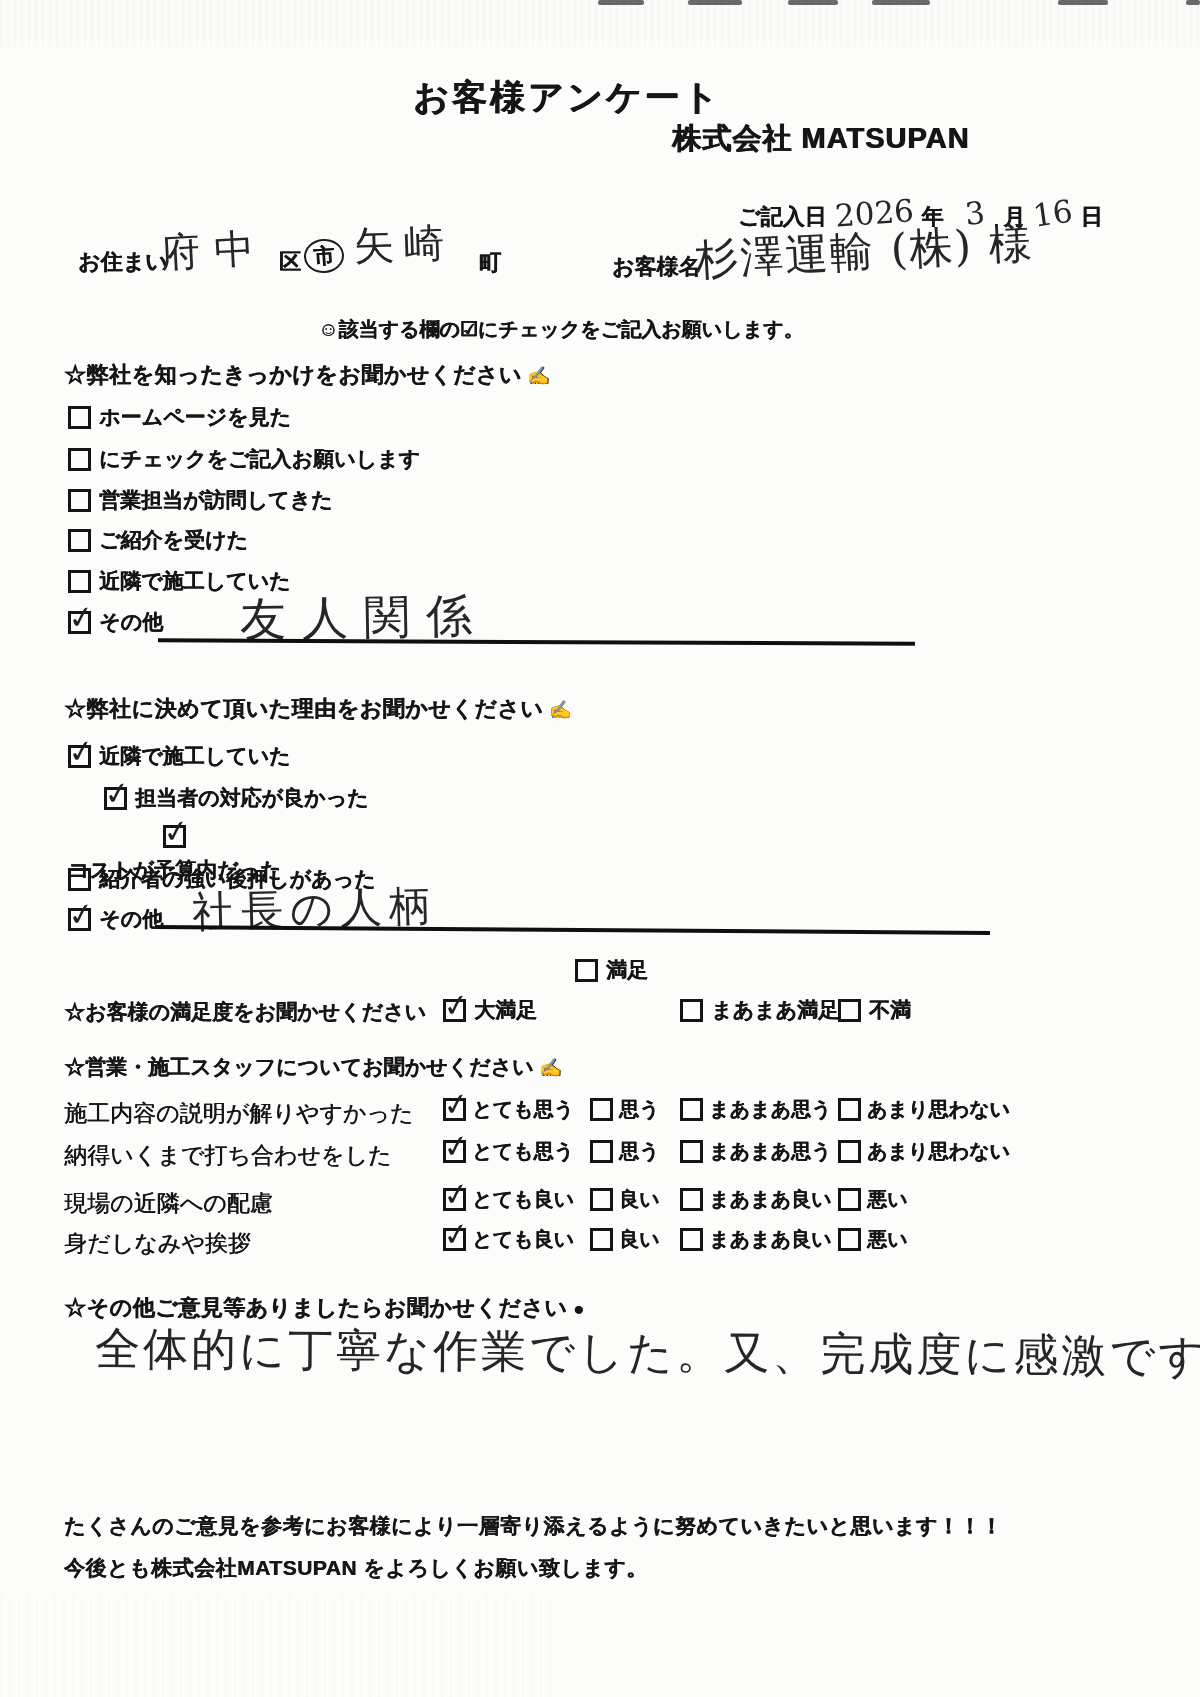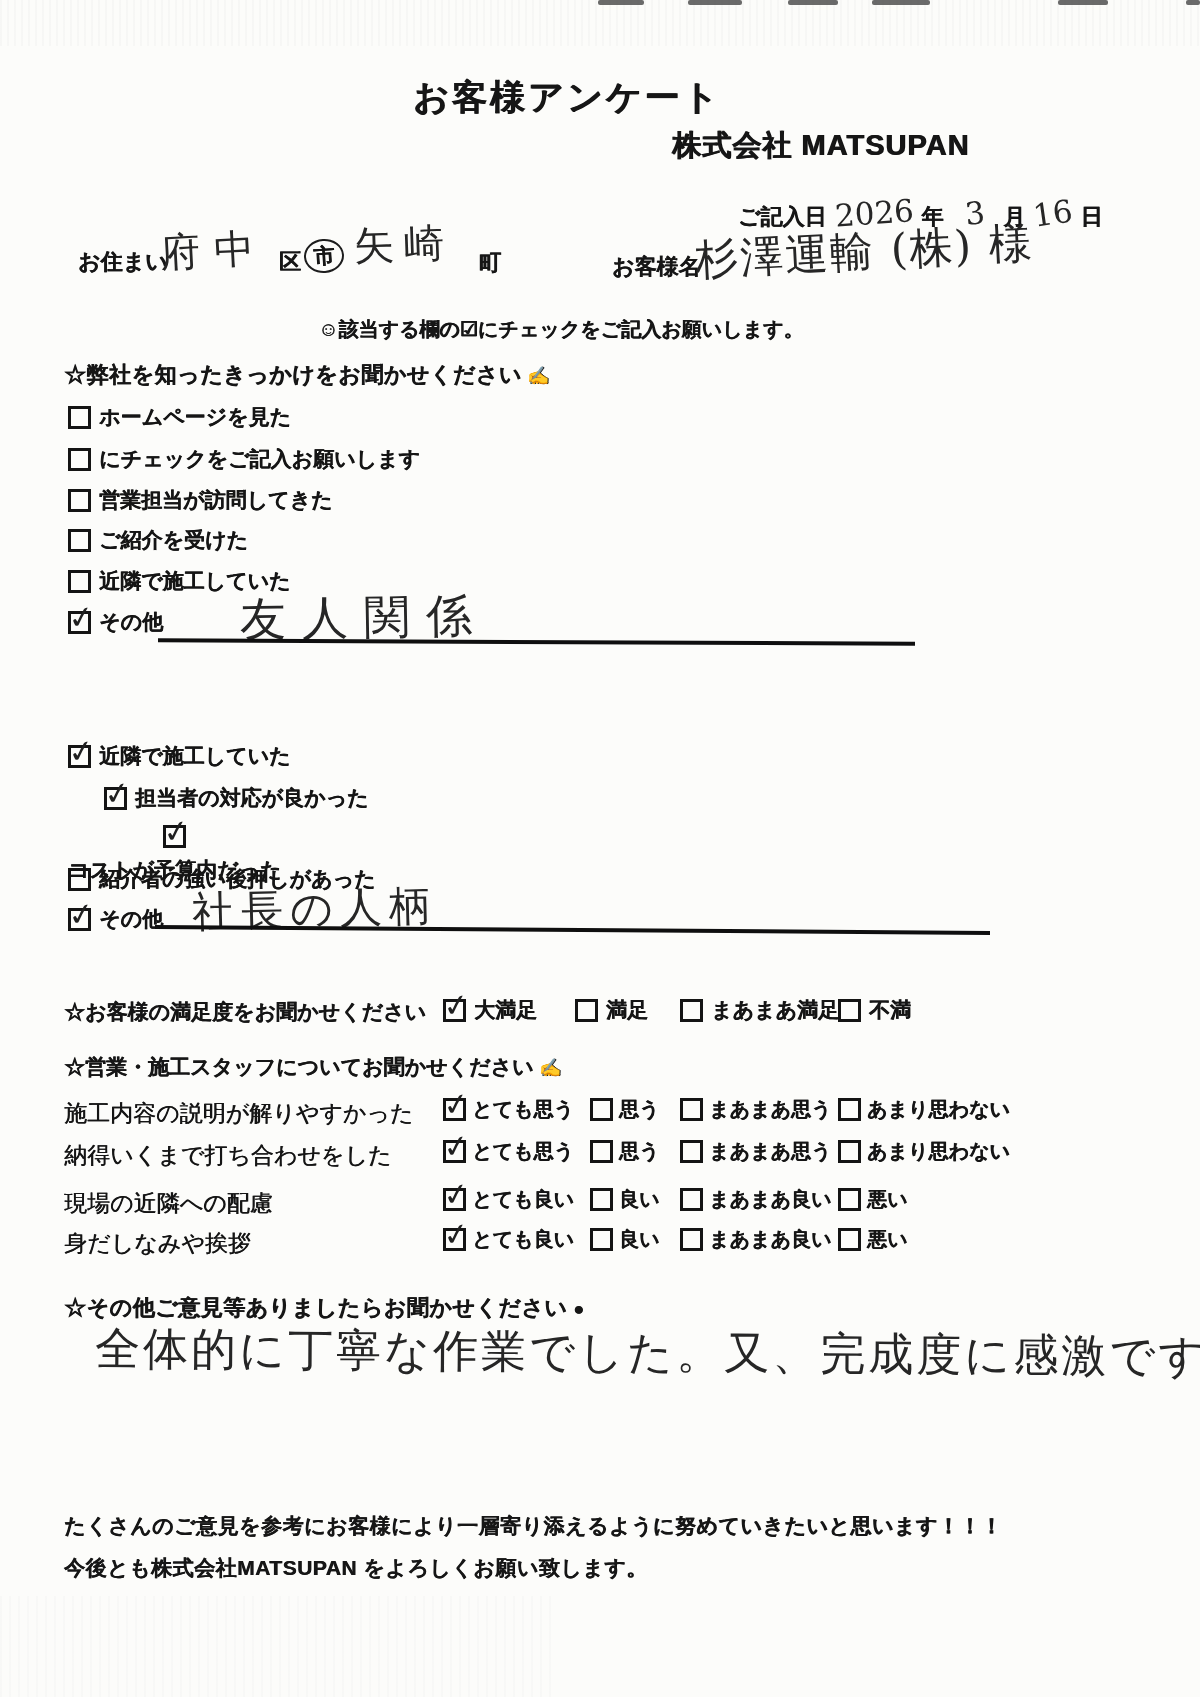--- a/index.html
+++ b/index.html
@@ -77,21 +77,21 @@
   <div class="scan-noise-top"></div>
   <div class="scan-noise-bottom"></div>
   <div class="edge-dash" style="left:598px;width:46px;"></div>
   <div class="edge-dash" style="left:688px;width:54px;"></div>
   <div class="edge-dash" style="left:788px;width:50px;"></div>
   <div class="edge-dash" style="left:872px;width:58px;"></div>
   <div class="edge-dash" style="left:1058px;width:50px;"></div>
   <div class="edge-dash" style="left:1186px;width:14px;"></div>
 
   <div class="abs printed title" style="left:413px; top:74px;">お客様アンケート</div>
-  <div class="abs printed company" style="left:672px; top:126px;">株式会社 MATSUPAN</div>
+  <div class="abs printed company" style="left:672px; top:119px;">株式会社 MATSUPAN</div>
 
   <div class="abs" style="left:738px; top:198px; display:flex; align-items:baseline; gap:8px;text-align:right;">
     <span class="printed label">ご記入日</span>
     <span class="hand" style="font-size:31px; transform:rotate(-4deg);">2026</span>
     <span class="printed label">年</span>
     <span class="hand" style="font-size:31px; margin-left:14px; transform:rotate(-6deg);">3</span>
     <span class="printed label" style="margin-left:10px;">月</span>
     <span class="hand" style="font-size:31px; transform:rotate(-8deg);">16</span>
     <span class="printed label">日</span>
   </div>
@@ -131,20 +131,23 @@
     <span class="cb"></span>
     <span class="lbl">近隣で施工していた</span>
   </div>
   <div class="opt" style="left:68px; top:608px;">
     <span class="cb checked"></span>
     <span class="lbl">その他</span>
   </div>
   <div class="abs hand" style="left:240px; top:594px; font-size:46px; letter-spacing:16px; transform:rotate(-1deg);">友人関係</div>
   <div class="fill-line" style="left:158px; top:640px; width:757px; transform:rotate(.25deg);"></div>
 
+  <div class="abs printed heading" style="left:64px; top:694px;">
+    <span>☆弊社に決めて頂いた理由をお聞かせください</span><span class="q-icon">✍</span>
+  </div>
   <div class="opt" style="left:68px; top:742px;">
     <span class="cb checked"></span>
     <span class="lbl">近隣で施工していた</span>
   </div>
   <div class="opt" style="left:68px; top:784px;padding-left:36px;">
     <span class="cb checked"></span>
     <span class="lbl">担当者の対応が良かった</span>
   </div>
   <div class="opt" style="left:68px; top:825px;flex-direction:column;">
     <span class="cb checked"></span>
@@ -159,21 +162,21 @@
     <span class="lbl">その他</span>
   </div>
   <div class="abs hand" style="left:192px; top:888px; font-size:42px; letter-spacing:7px; transform:rotate(-1.5deg);">社長の人柄</div>
   <div class="fill-line" style="left:155px; top:928px; width:835px; transform:rotate(.4deg);"></div>
 
   <div class="abs printed small-label" style="left:64px; top:998px;">☆お客様の満足度をお聞かせください</div>
   <div class="opt" style="left:443px; top:996px;">
     <span class="cb checked"></span>
     <span class="lbl">大満足</span>
   </div>
-  <div class="opt" style="left:575px; top:996px;">
+  <div class="opt" style="left:575px; top:956px;">
     <span class="cb"></span>
     <span class="lbl">満足</span>
   </div>
   <div class="opt" style="left:680px; top:996px;">
     <span class="cb"></span>
     <span class="lbl">まあまあ満足</span>
   </div>
   <div class="opt" style="left:838px; top:996px;">
     <span class="cb"></span>
     <span class="lbl">不満</span>

